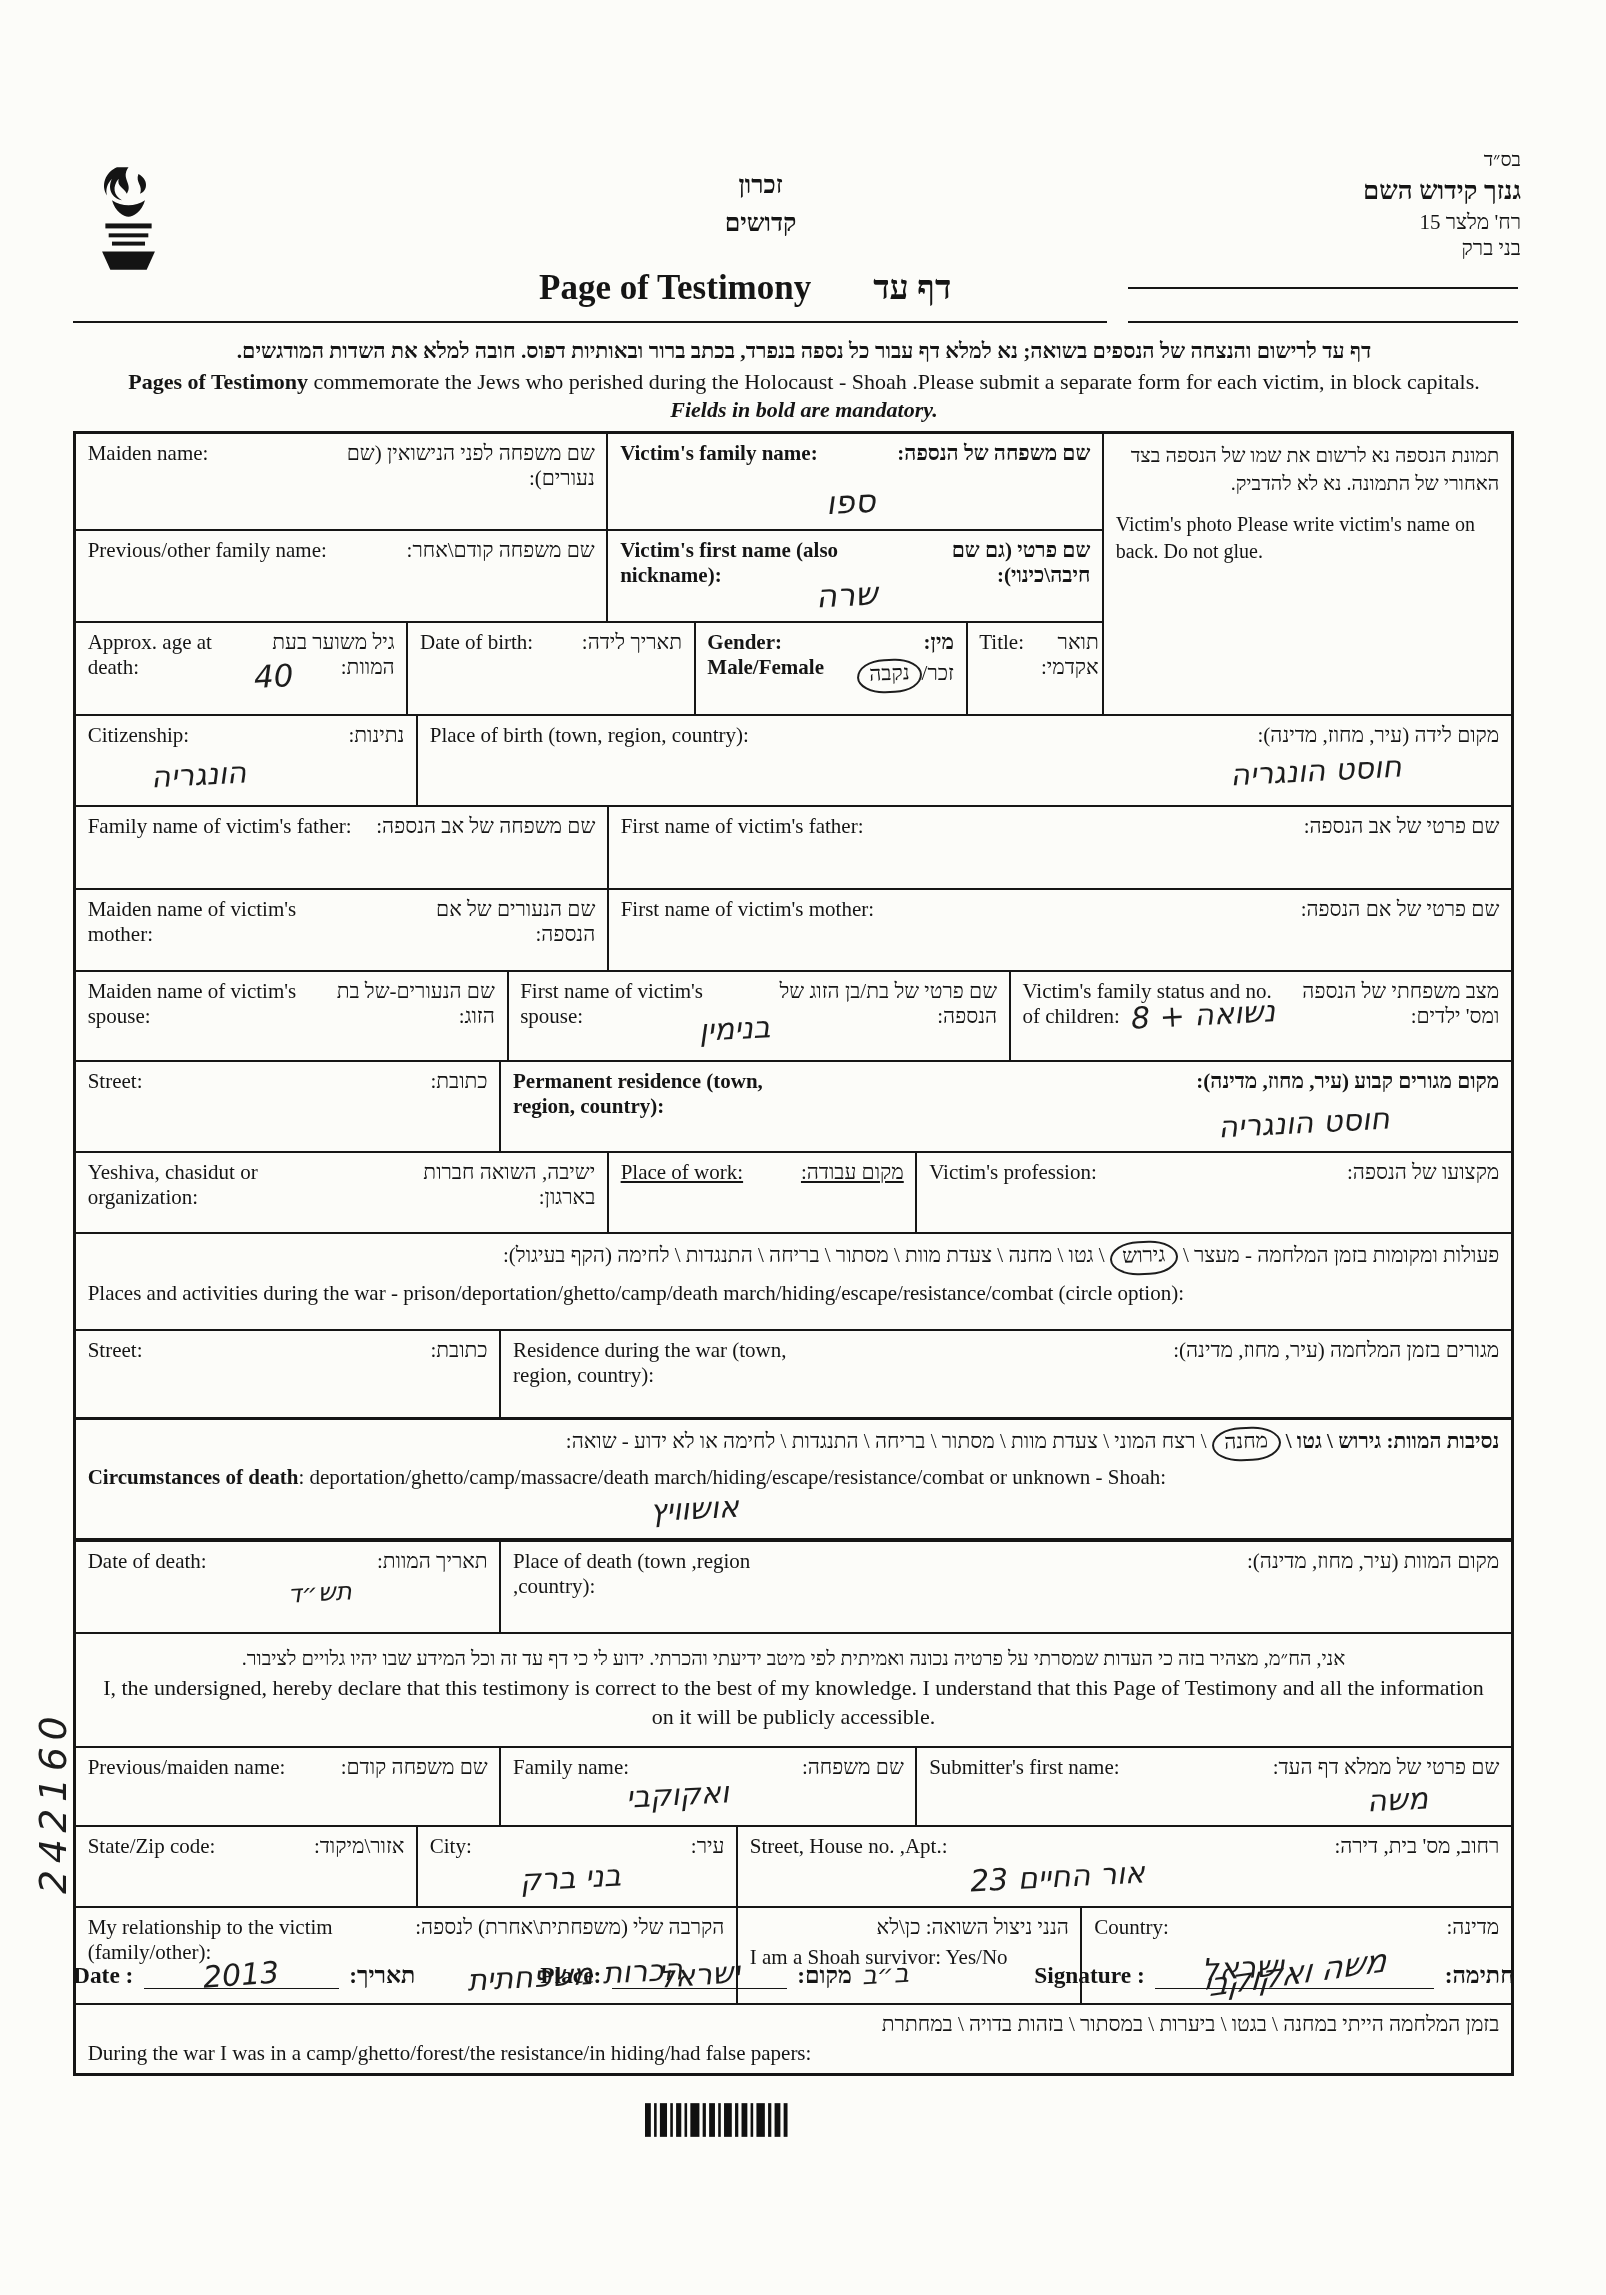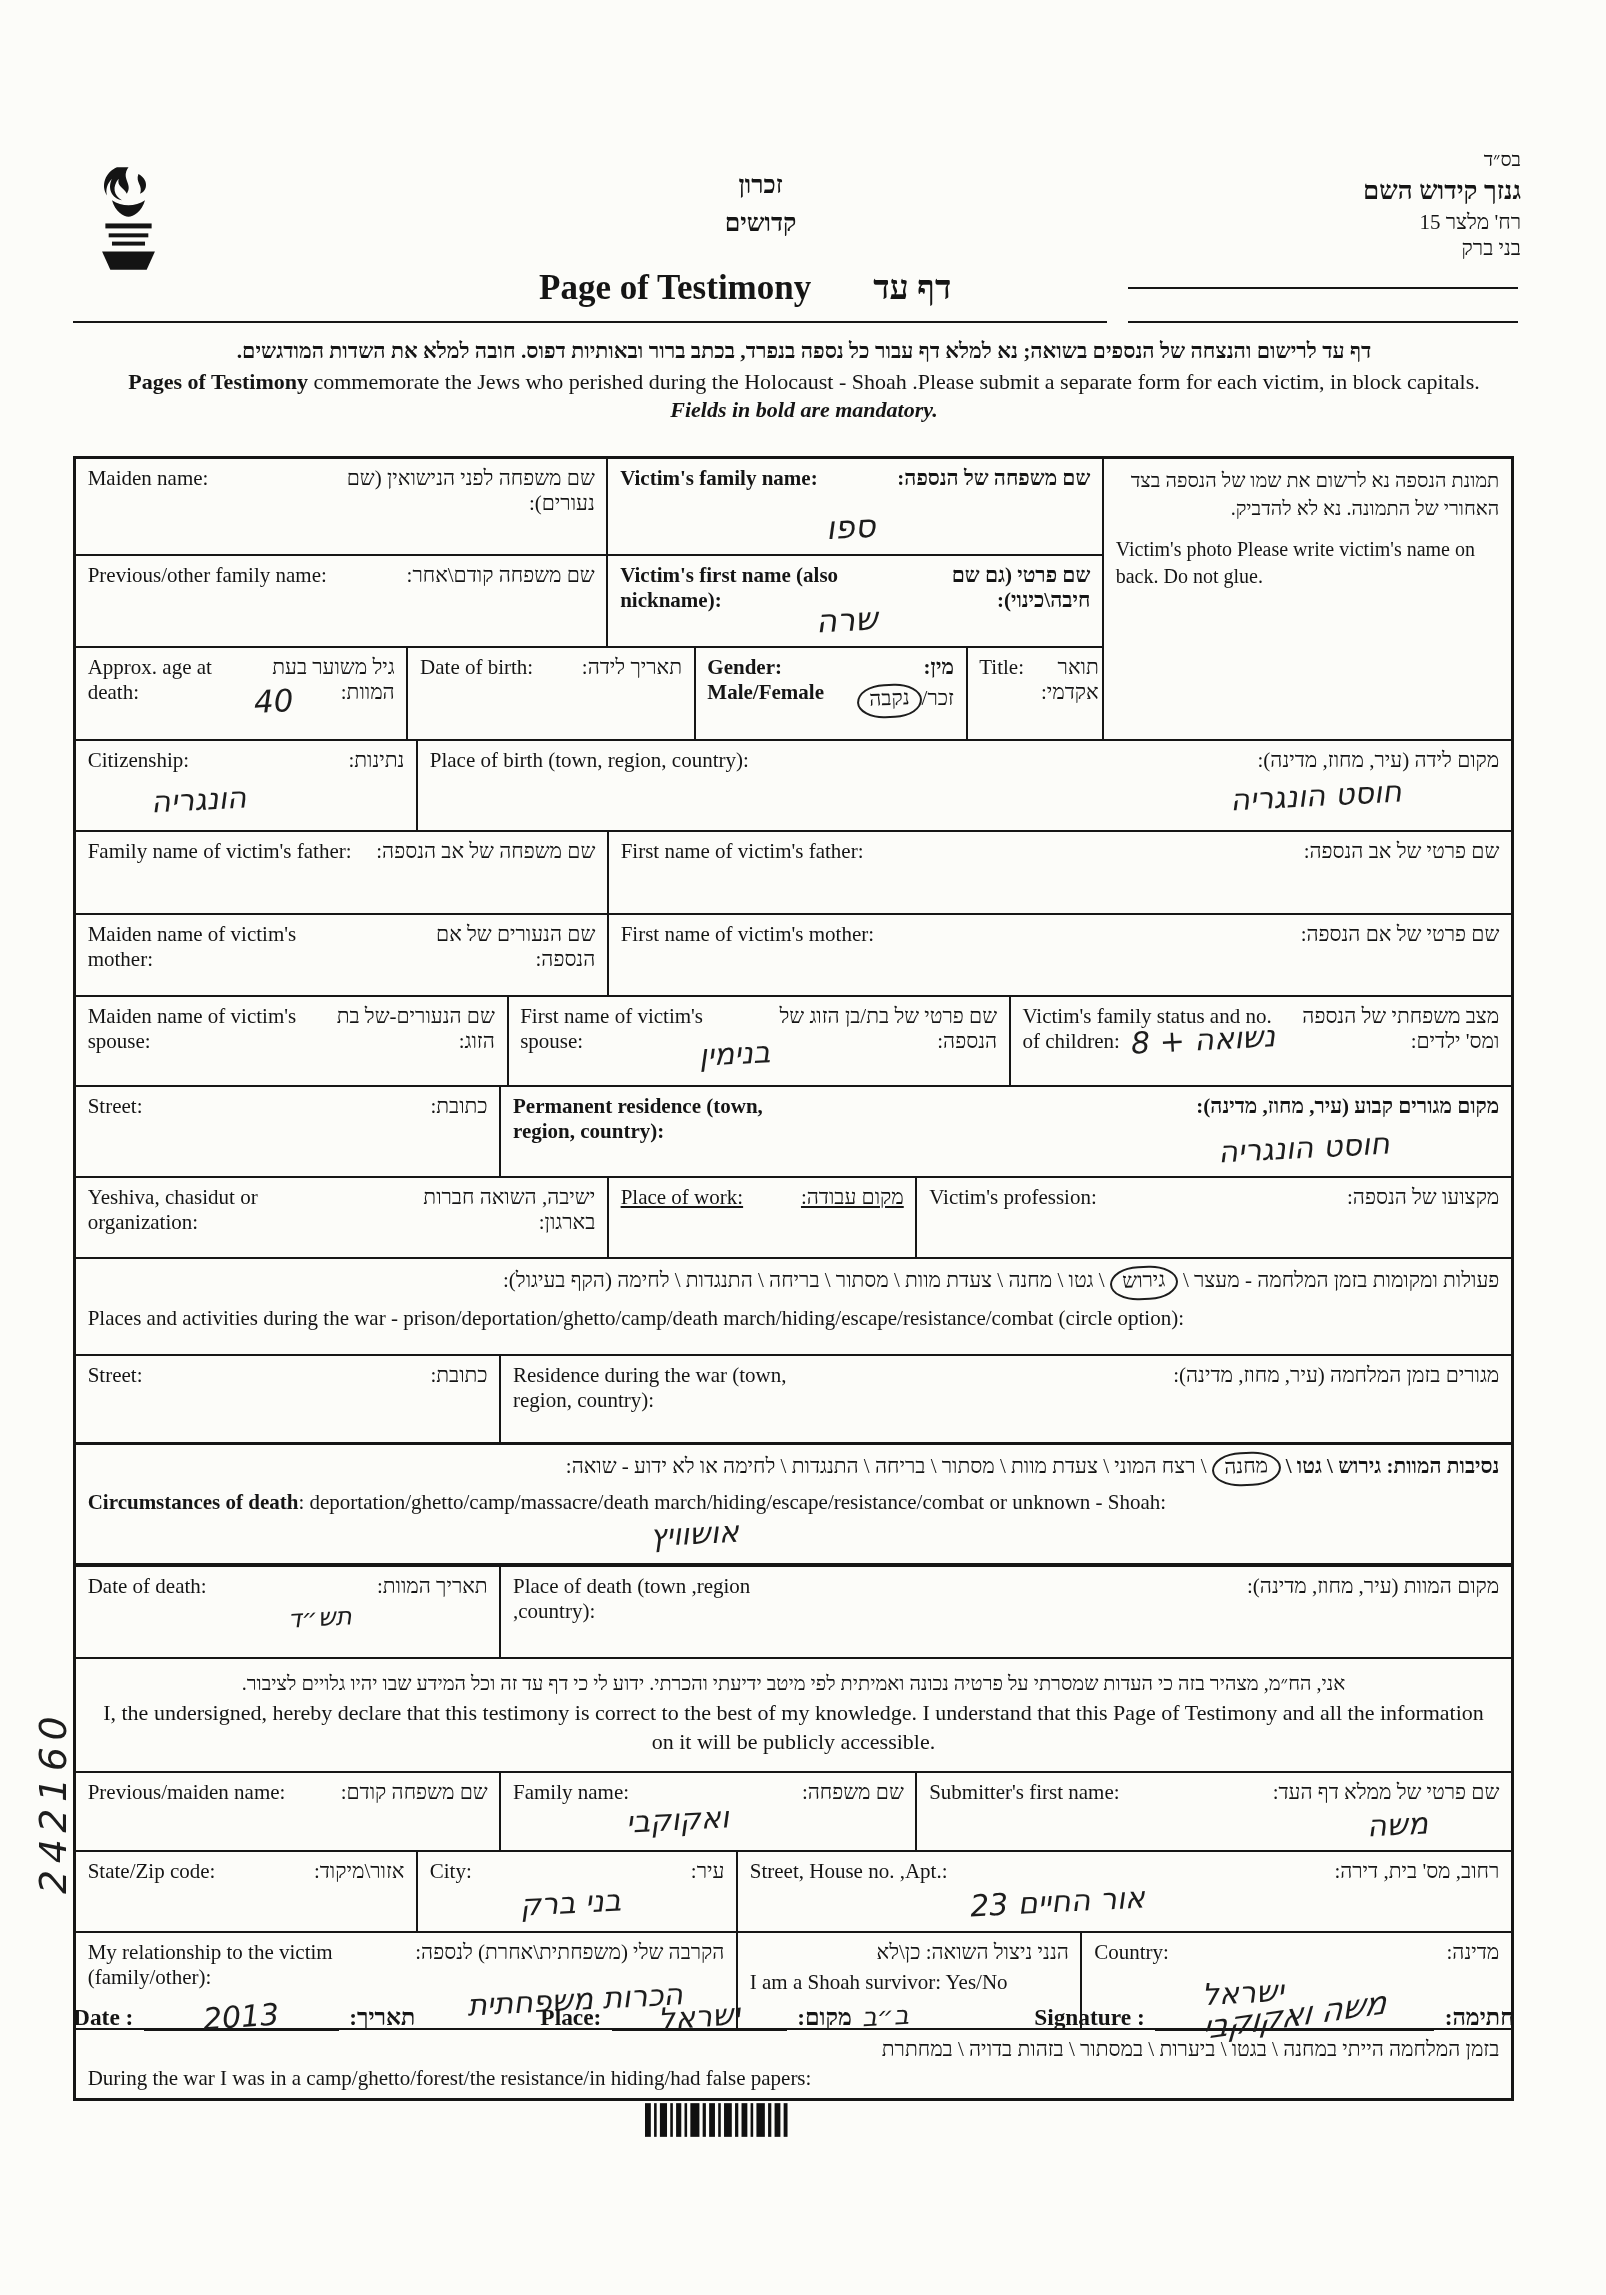--- a/index.html
+++ b/index.html
@@ -10,21 +10,21 @@
     color: #151515;
     font-family: "Liberation Serif", "DejaVu Serif", "DejaVu Sans", serif;
   }
   .abs { position: absolute; }
   .he-l { direction: rtl; unicode-bidi: isolate; text-align: right; display: inline-block; }
   .b { font-weight: 700; }
   .i { font-style: italic; }
   .rule { position: absolute; height: 1.9px; background: #161616; }
 
   .form {
-    position: absolute; left: 73px; top: 456px; width: 1441px;
+    position: absolute; left: 73px; top: 431px; width: 1441px;
     border: 3.2px solid #161616;
   }
   .row { display: flex; border-bottom: 2.6px solid #161616; }
   .row.nb { border-bottom: none; }
   .row.heavy { border-top: 1.9px solid #161616; border-bottom: 4.5px solid #161616; }
   .cell { position: relative; padding: 6.5px 11.7px; font-size: 21px; line-height: 1.22; }
   .cell + .cell { border-left: 2.6px solid #161616; }
   .fx { flex: 1; }
   .w517 { flex: 0 0 51.7%; } .w322 { flex: 0 0 32.2%; } .w28 { flex: 0 0 28%; }
   .w265 { flex: 0 0 26.5%; } .w237 { flex: 0 0 23.7%; } .w37 { flex: 0 0 37%; }
@@ -414,21 +414,21 @@
 
     <div class="row nb" style="min-height:68px">
       <div class="cell fx">
         <div class="he-l" style="display:block;font-size:21px">בזמן המלחמה הייתי במחנה \ בגטו \ ביערות \ במסתור \ בזהות בדויה \ במחתרת</div>
         <div style="font-size:21px;margin-top:3.9px">During the war I was in a camp/ghetto/forest/the resistance/in hiding/had false papers:</div>
       </div>
     </div>
 
   </div>
 
-  <div class="abs" style="left:73px;top:2000px;width:1441px;display:flex;justify-content:space-between;align-items:flex-end;font-size:23.4px">
+  <div class="abs" style="left:73px;top:1958px;width:1441px;display:flex;justify-content:space-between;align-items:flex-end;font-size:23.4px">
     <div style="display:flex;align-items:flex-end;gap:10.4px">
       <span class="b">Date :</span>
       <span class="uline" style="width:195px">
           <span class="hw hw-u">2013</span>
         </span>
       <span class="b he-l">תאריך:</span>
     </div>
     <div style="display:flex;align-items:flex-end;gap:10.4px">
       <span class="b">Place:</span>
       <span class="uline" style="width:175px">

